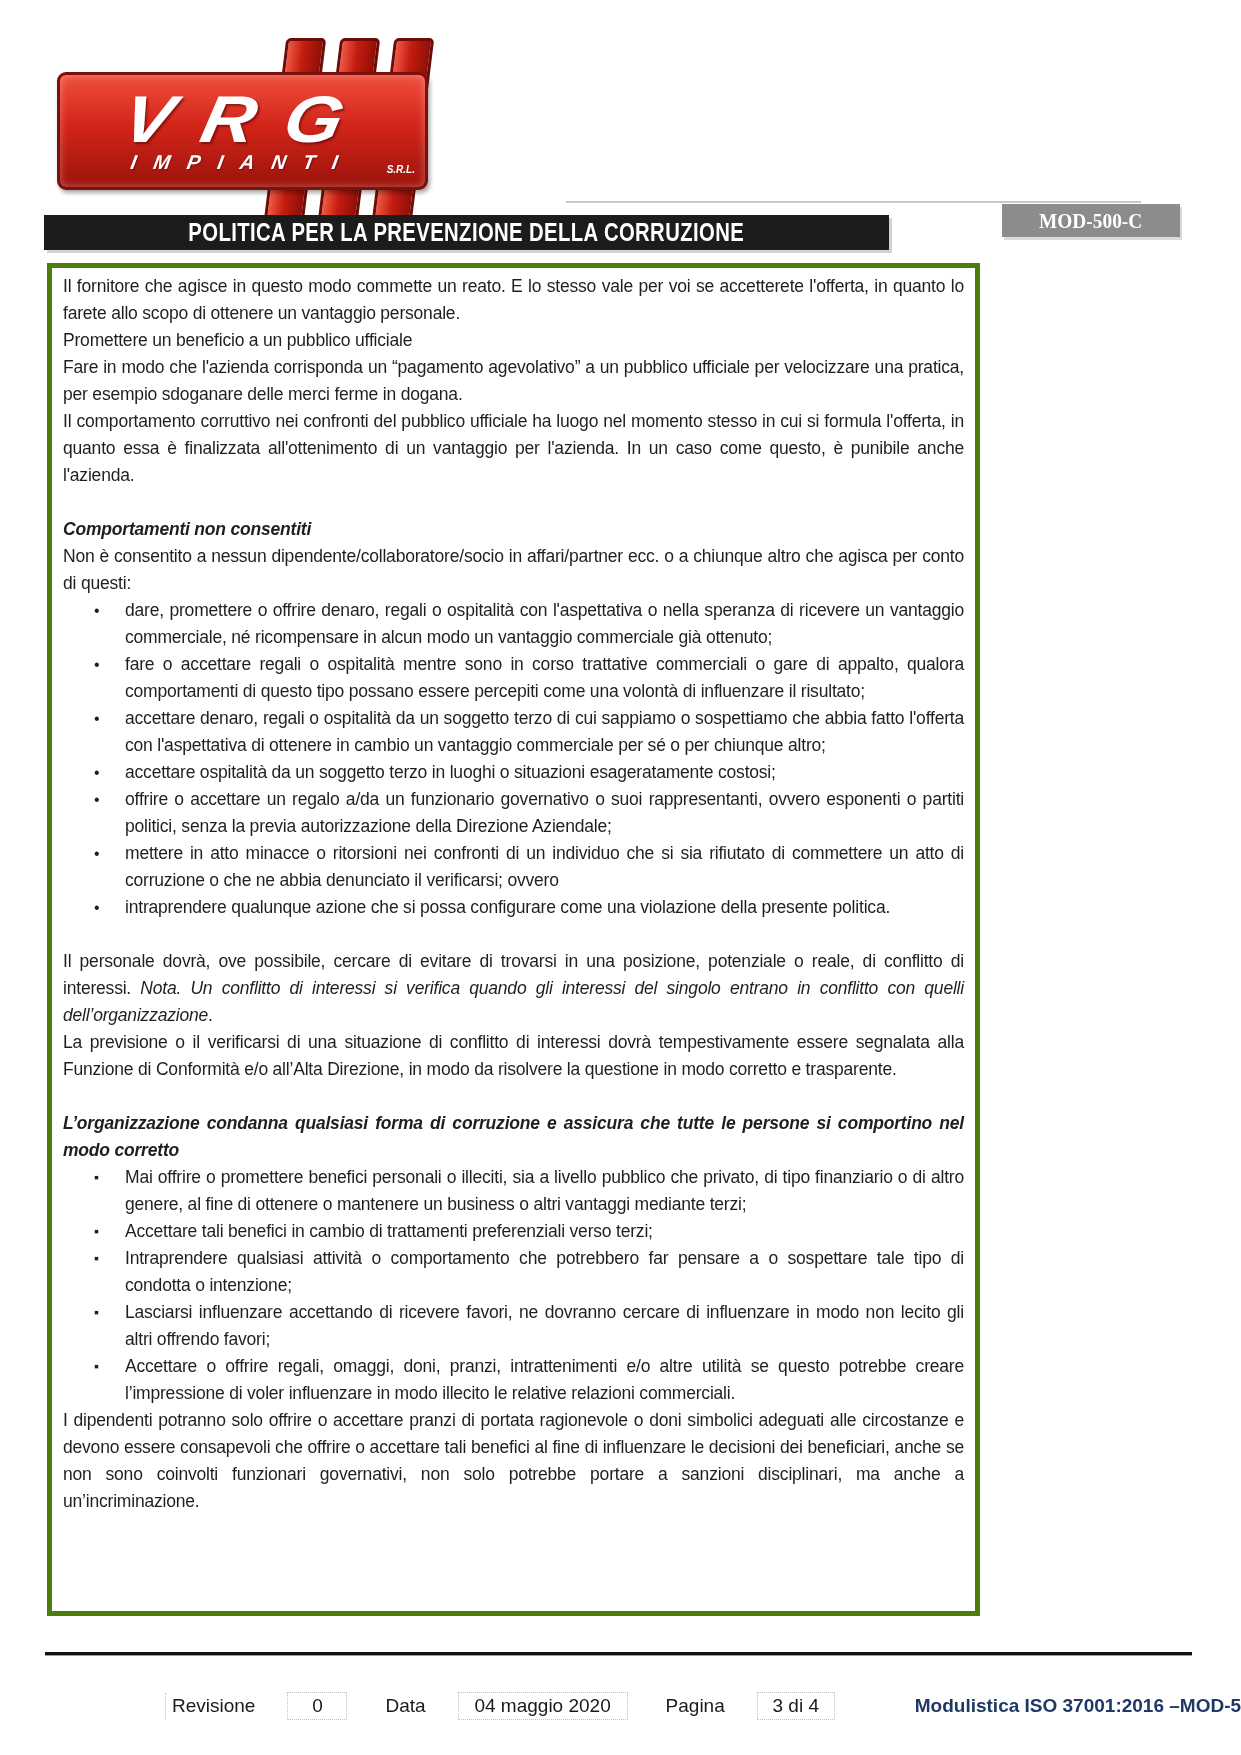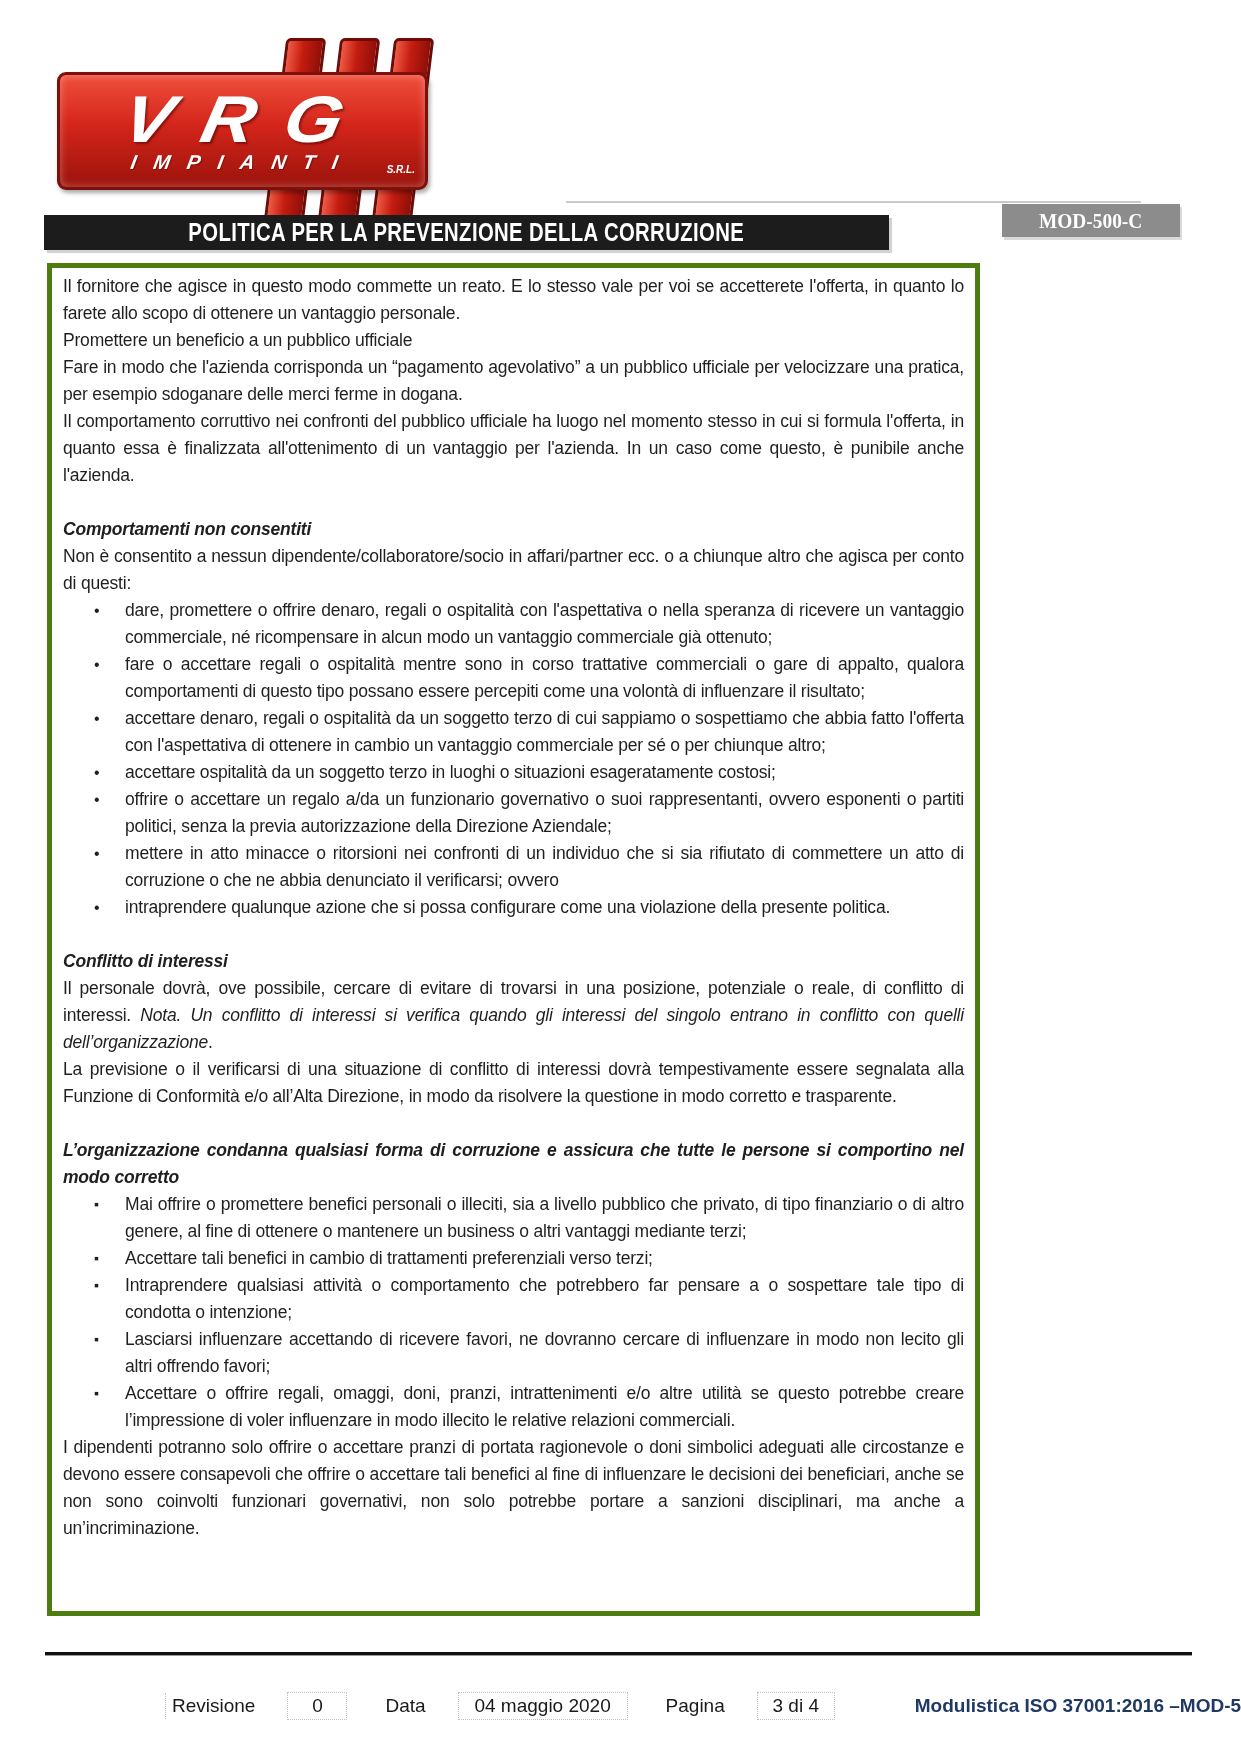--- a/index.html
+++ b/index.html
@@ -122,21 +122,20 @@
         <div class="li">
           <span class="marker">•</span>
           <span class="li-text"><span>mettere in atto minacce o ritorsioni nei confronti di un individuo che si sia rifiutato di commettere un atto di corruzione o che ne abbia denunciato il verificarsi; ovvero</span></span>
         </div>
         <div class="li">
           <span class="marker">•</span>
           <span class="li-text"><span>intraprendere qualunque azione che si possa configurare come una violazione della presente politica.</span></span>
         </div>
       </div>
       <div class="spacer"></div>
-      <div class="heading"><strong>Conflitto di interessi</strong></div>
       <div class="para"><span>Il personale dovrà, ove possibile, cercare di evitare di trovarsi in una posizione, potenziale o reale, di conflitto di interessi. </span><em>Nota. Un conflitto di interessi si verifica quando gli interessi del singolo entrano in conflitto con quelli dell’organizzazione</em><span>.</span></div>
       <div class="para"><span>La previsione o il verificarsi di una situazione di conflitto di interessi dovrà tempestivamente essere segnalata alla Funzione di Conformità e/o all’Alta Direzione, in modo da risolvere la questione in modo corretto e trasparente.</span></div>
       <div class="spacer"></div>
       <div class="heading"><strong>L’organizzazione condanna qualsiasi forma di corruzione e assicura che tutte le persone si comportino nel modo corretto</strong></div>
       <div class="list square">
         <div class="li">
           <span class="marker">▪</span>
           <span class="li-text"><span>Mai offrire o promettere benefici personali o illeciti, sia a livello pubblico che privato, di tipo finanziario o di altro genere, al fine di ottenere o mantenere un business o altri vantaggi mediante terzi;</span></span>
         </div>
         <div class="li">

